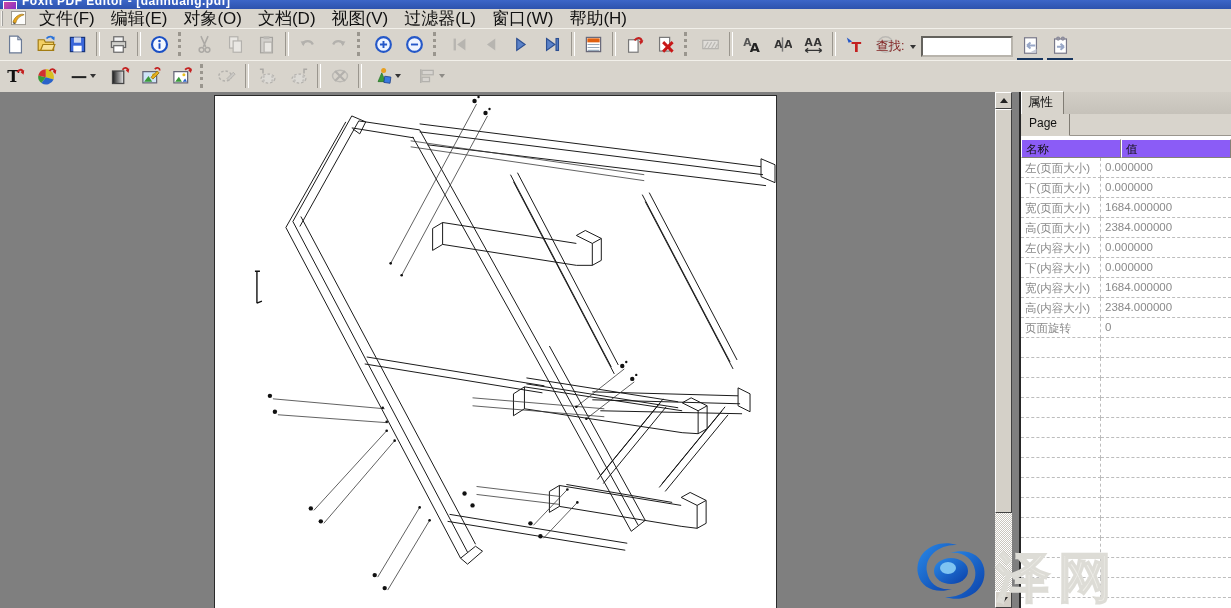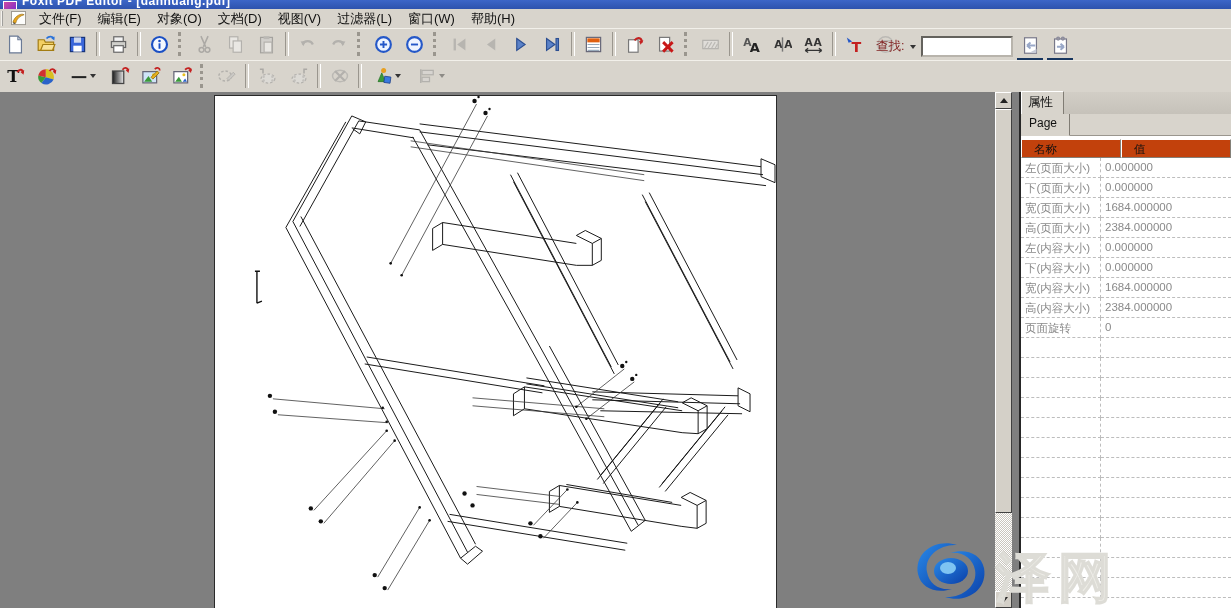--- a/index.html
+++ b/index.html
@@ -10,21 +10,21 @@
     background:linear-gradient(#3c66c8,#14307e);}
   .titlebar .ttxt{position:absolute;left:22px;top:-6px;color:#fff;font-weight:bold;
     font-size:12px;letter-spacing:.5px;white-space:nowrap;}
   .titlebar .tico{position:absolute;left:3px;top:1px;width:12px;height:10px;
     background:linear-gradient(135deg,#d04aa0,#7a2ad0);border:1px solid #fff;}
   
   .menubar{position:absolute;left:0;top:9px;width:1231px;height:19px;background:#d8d4cc;
     display:flex;align-items:center;border-bottom:1px solid #c4c0b8;}
   .mgrip{width:4px;height:15px;margin:0 2px 0 1px;border-left:2px ridge #f4f2ee;}
   .appico{width:17px;height:15px;margin:0 4px 0 1px;}
-  .mitem{padding:1px 8px;font-size:13px;color:#111;cursor:default;}
+  .mitem{padding:1px 8px;font-size:17px;color:#111;cursor:default;}
   
   .tbar{position:absolute;left:0;width:1231px;height:32px;background:#d8d4cc;
     display:flex;align-items:center;box-shadow:inset 0 1px #f2f0ea;}
   .tb1{top:28px;border-bottom:1px solid #c0bcb4;}
   .tb2{top:60px;border-bottom:1px solid #8f8b83;}
   .tbtn{width:27px;height:26px;display:flex;align-items:center;justify-content:center;
     margin:0 1px;border:1px solid transparent;}
   .tbtn.dis{opacity:.45;filter:grayscale(1);}
   .tsep{width:2px;height:24px;margin:0 3px;border-left:1px solid #9a968e;border-right:1px solid #fff;}
   .tgrip{width:5px;height:24px;margin:0 3px;border-left:3px dotted #9a968e;}
@@ -61,21 +61,21 @@
   .panel{position:absolute;left:1019px;top:0;width:212px;height:516px;background:#fff;
     border-left:2px solid #262626;box-sizing:border-box;}
   .ptitlerow{height:22px;background:linear-gradient(#d2cec6,#c6c2ba);display:flex;align-items:flex-end;}
   .ptab{height:20px;padding:2px 10px 0 6px;background:#d8d4cc;font-size:12.5px;color:#111;
     border-top:1px solid #fff;border-left:1px solid #fff;border-right:1px solid #807c74;}
   .ptabrow{height:21px;background:#d8d4cc;border-bottom:1px solid #9a968e;display:flex;align-items:center;}
   .ptab2{height:19px;padding:2px 12px 0 8px;background:#d8d4cc;font-size:12px;color:#111;
     border-right:1px solid #807c74;border-bottom:1px solid #d8d4cc;margin-bottom:-1px;}
   .ptable{margin-top:3px;font-size:11.5px;}
   .phead{display:flex;height:19px;}
-  .phcell{background:#c2410c;color:#111;padding:2px 12px;box-sizing:border-box;
+  .phcell{background:#8b5cf6;color:#111;padding:2px 4px;box-sizing:border-box;
     border-top:1px solid #fff;border-left:1px solid #fff;border-right:1px solid #848078;border-bottom:1px solid #848078;}
   .phname{width:100px;} .phval{flex:1;}
   .prow{display:flex;height:20px;}
   .pcell{box-sizing:border-box;padding:3px 4px 0 4px;color:#8a8a8a;border-bottom:1px dashed #bdbdbd;
     overflow:hidden;white-space:nowrap;}
   .pcname{width:80px;border-right:1px dashed #bdbdbd;}
   .pcval{flex:1;}
   
   .watermark{position:absolute;left:912px;top:442px;width:300px;height:70px;z-index:50;
     pointer-events:none;display:flex;align-items:flex-end;}

